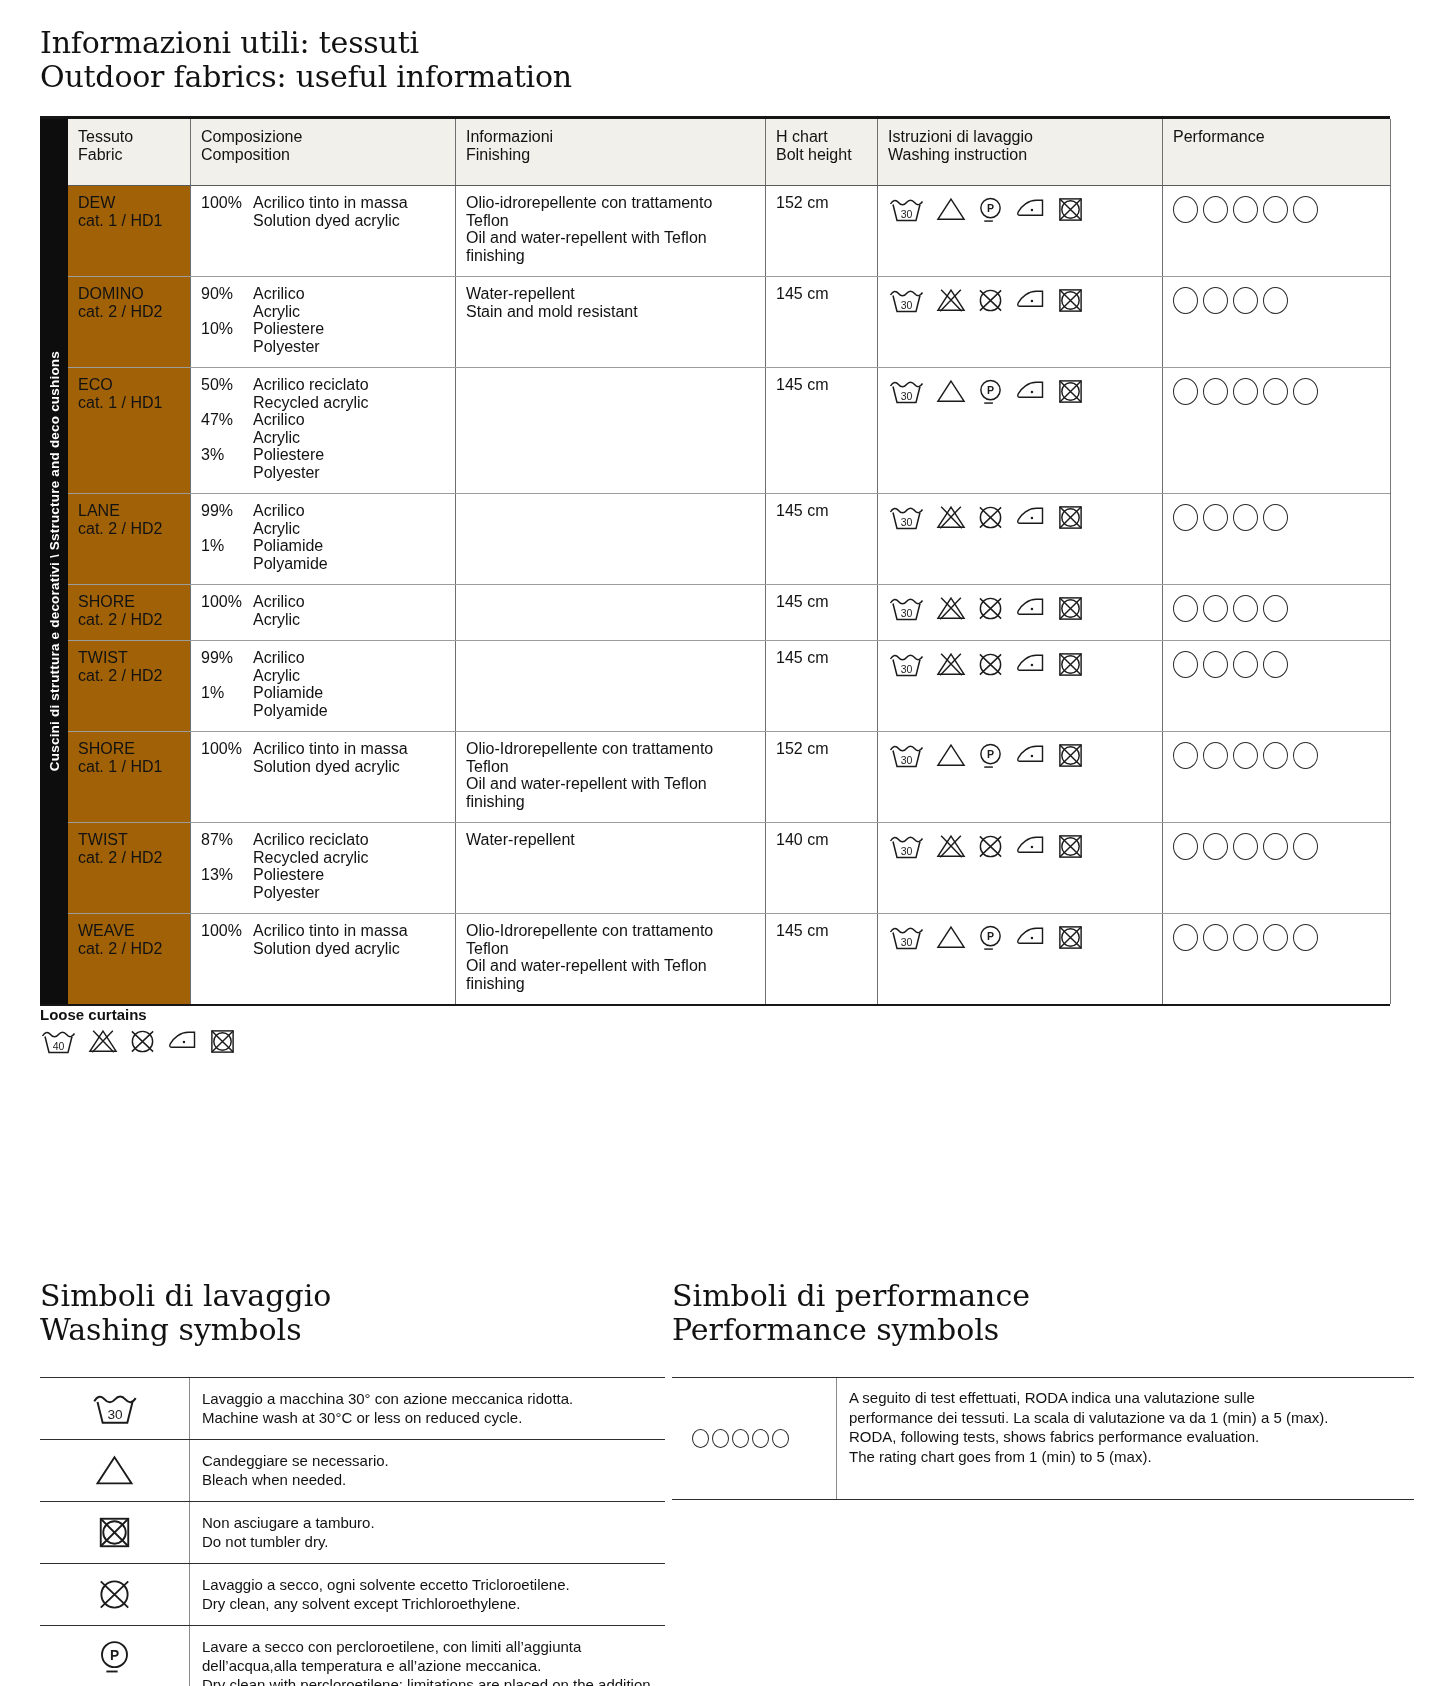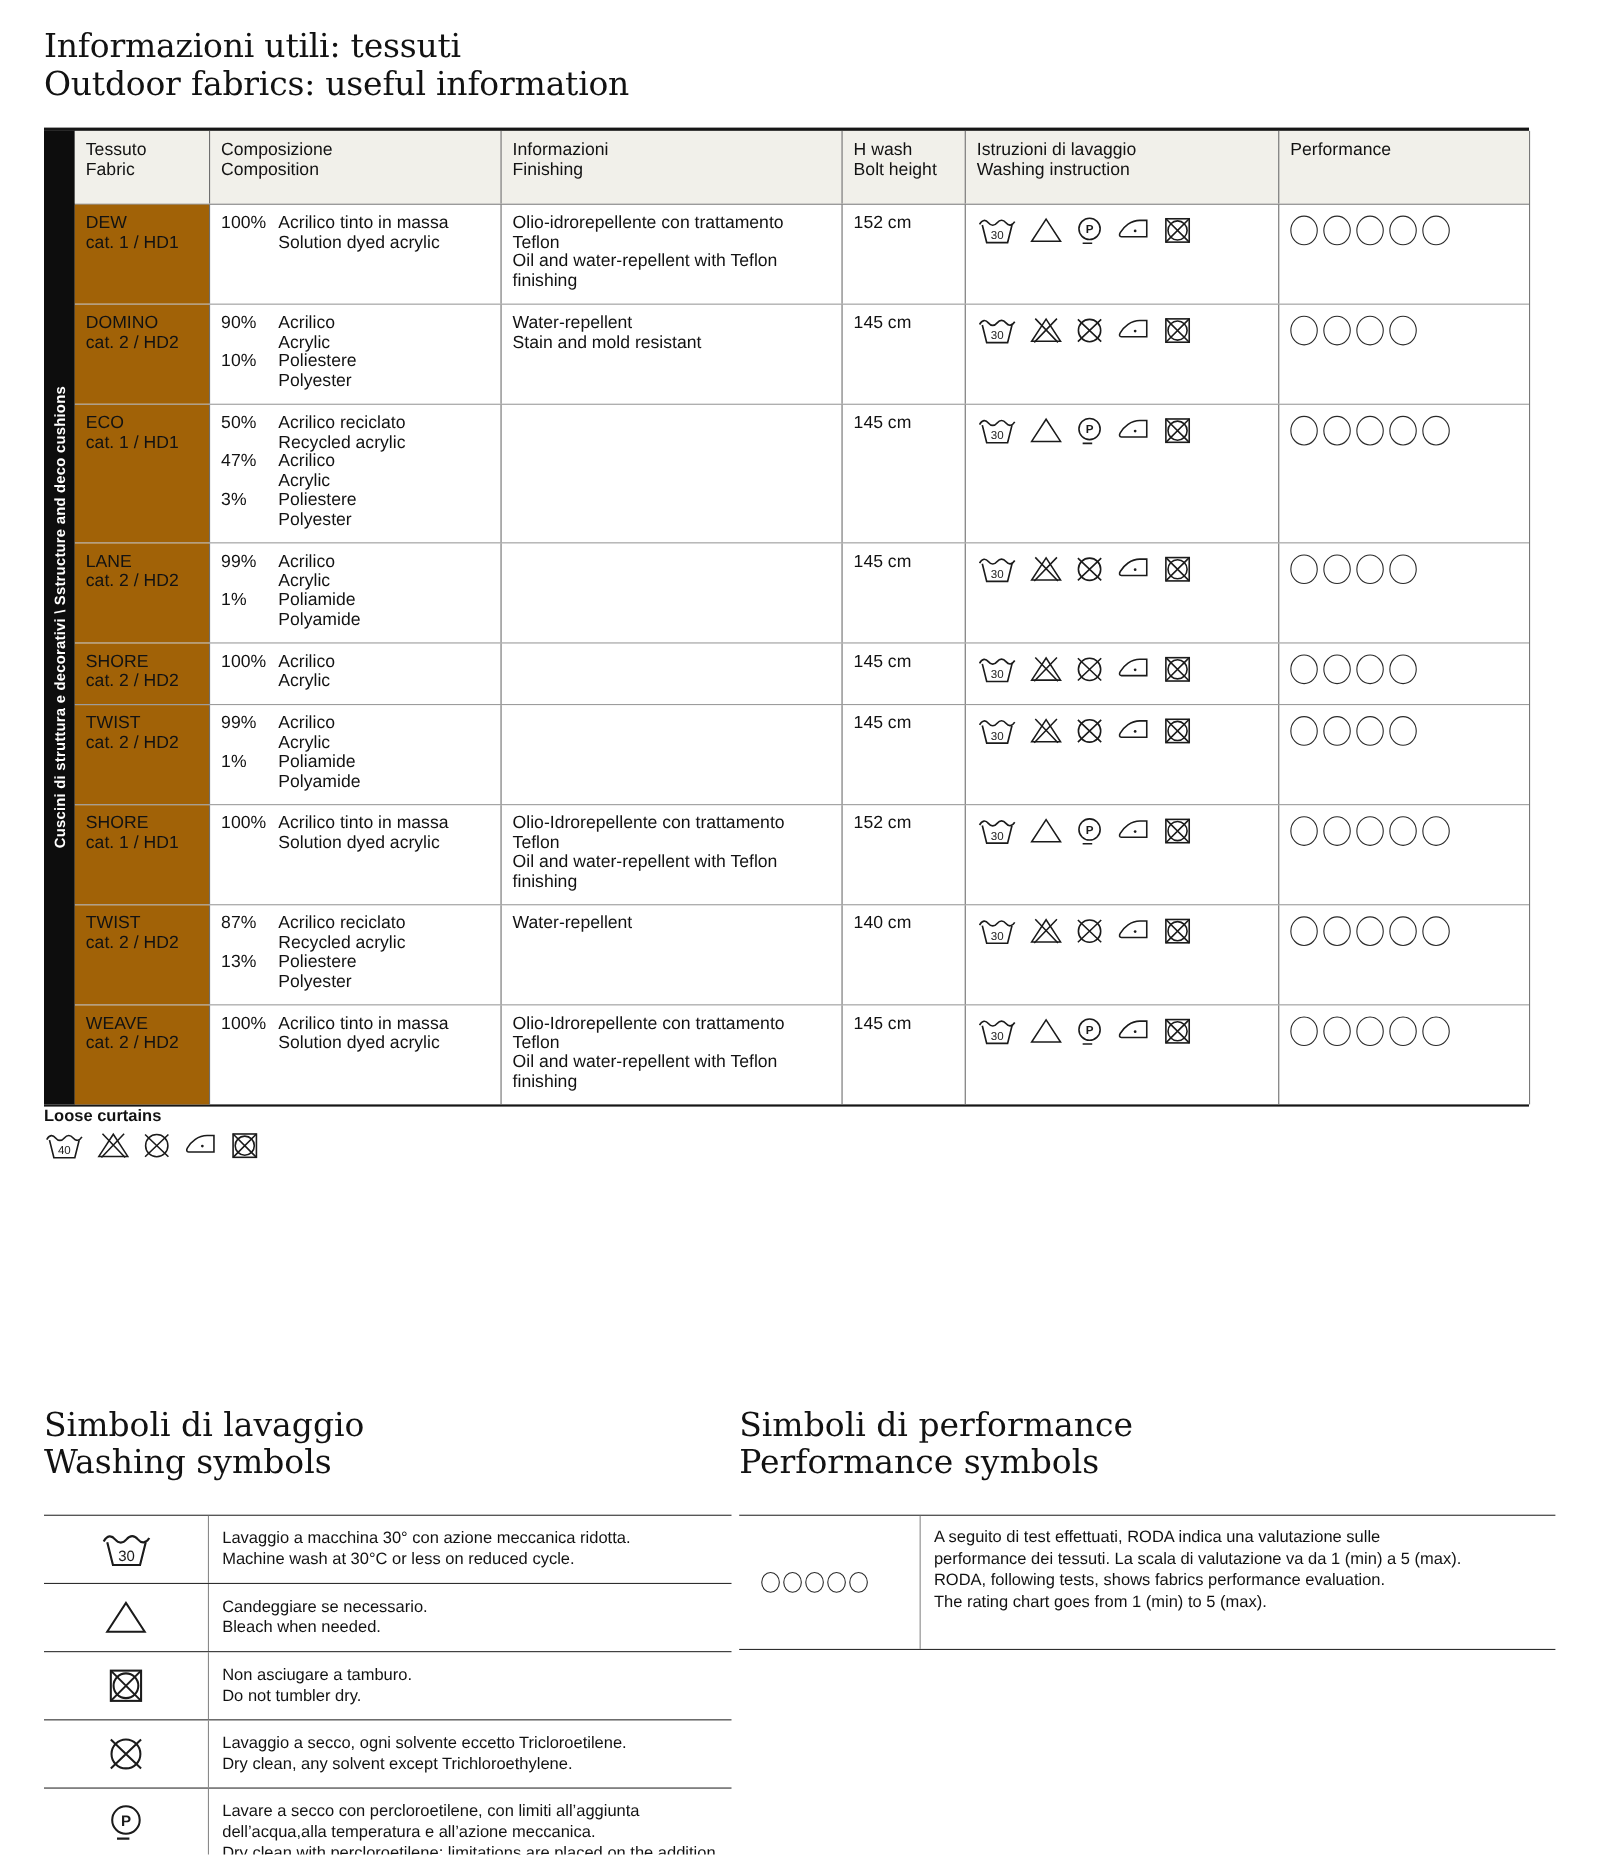--- a/index.html
+++ b/index.html
@@ -114,21 +114,21 @@
         </div>
         <div class="cell">
           <div>Composizione</div>
           <div>Composition</div>
         </div>
         <div class="cell">
           <div>Informazioni</div>
           <div>Finishing</div>
         </div>
         <div class="cell">
-          <div>H wash</div>
+          <div>H chart</div>
           <div>Bolt height</div>
         </div>
         <div class="cell">
           <div>Istruzioni di lavaggio</div>
           <div>Washing instruction</div>
         </div>
         <div class="cell">
           <div>Performance</div>
         </div>
       </div>

